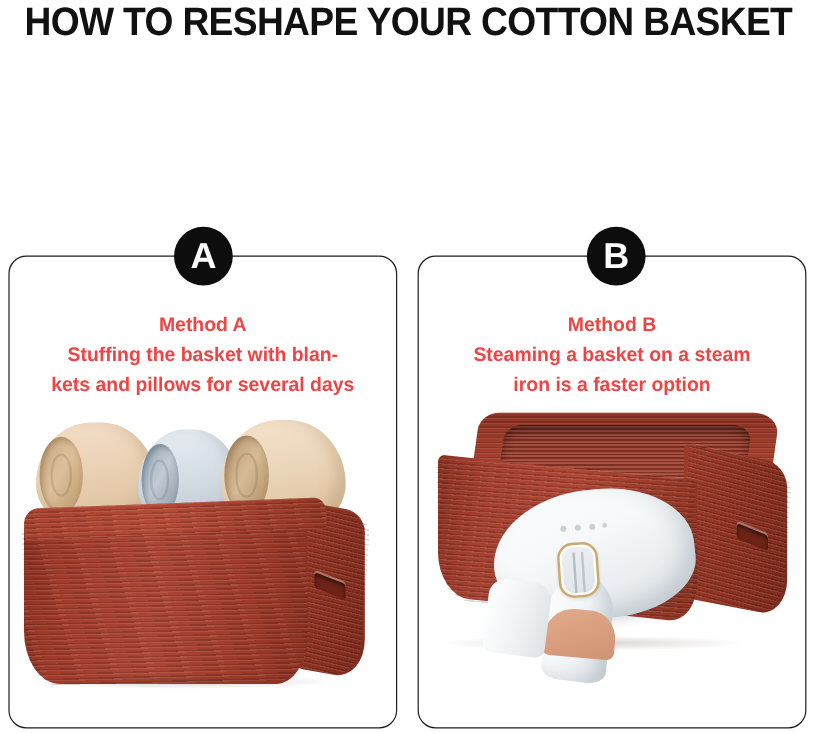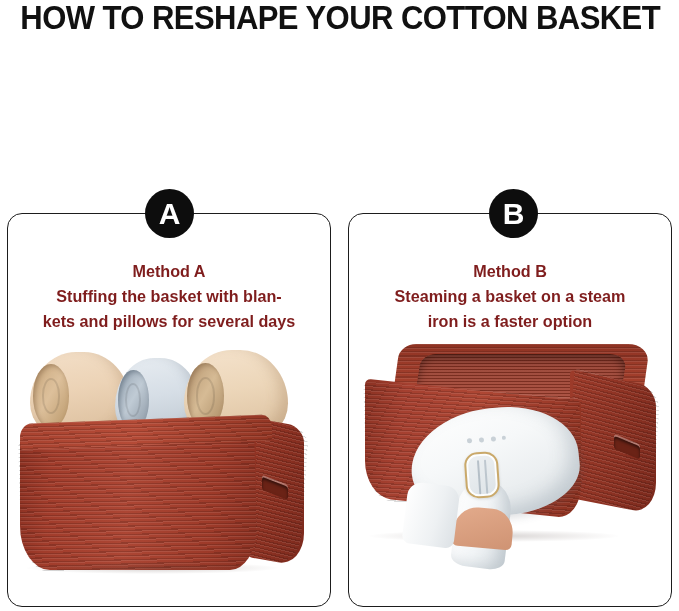--- a/index.html
+++ b/index.html
@@ -77,21 +77,21 @@
   .badge.b { left: 489px; }
 
   .panel-caption {
     position: absolute;
     left: 8px; right: 8px;
     top: 45px;
     text-align: center;
     font-weight: 700;
     font-size: 16.5px;
     line-height: 25px;
-    color: #7f1d1d;
+    color: #ef4444;
   }
   .cap-line { white-space: nowrap; transform: scaleX(0.98); }
 
   
   .art { position: absolute; left: 0; top: 0; width: 100%; height: 100%; }
 
   
   .scene-a { position: absolute; left: 0; top: 130px; width: 324px; height: 260px; }
 
   

